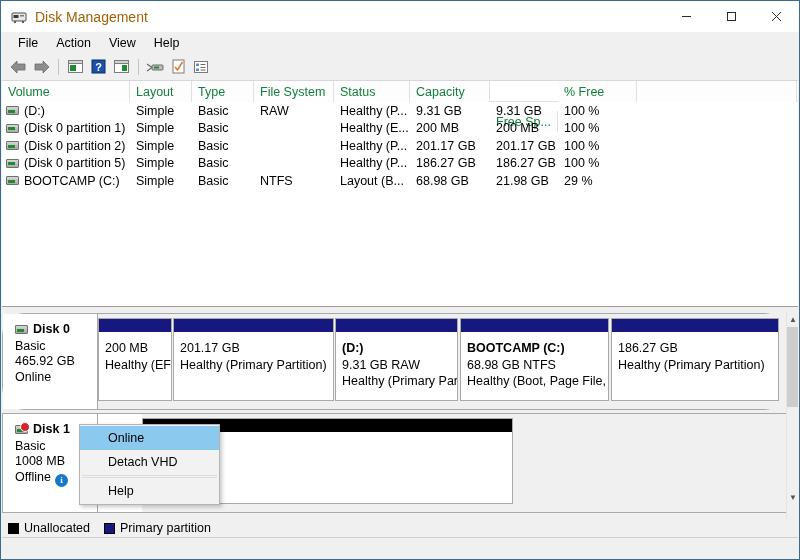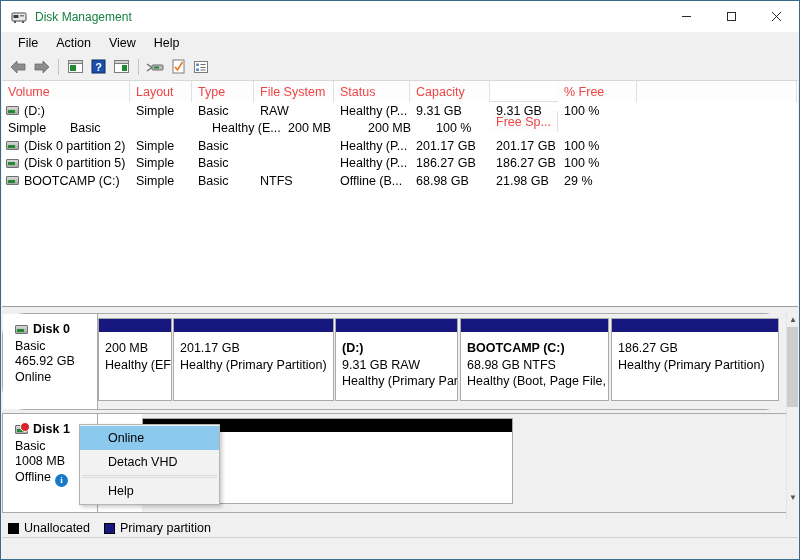--- a/index.html
+++ b/index.html
@@ -30,22 +30,22 @@
     align-items: center;
   }
   #title-icon {
     width: 16px; height: 16px;
     margin-left: 10px;
     position: relative;
     flex: none;
   }
   #title-text {
     margin-left: 8px;
-    font-size: 12px;
-    color: #15803d;
+    font-size: 14px;
+    color: #a16207;
   }
   .winbtns {
     position: absolute;
     right: 0; top: 0;
     height: 31px;
     display: flex;
   }
   .winbtn {
     width: 45px; height: 31px;
     display: flex;
@@ -113,21 +113,21 @@
     border-bottom: 1px solid #e0e0e0;
     box-sizing: border-box;
   }
   .colh {
     box-sizing: border-box;
     border-right: 1px solid #e0e0e0;
     padding-left: 6px;
     display: flex;
     align-items: center;
     font-size: 12.5px;
-    color: #ef4444;
+    color: #15803d;
     height: 21px;
     background: #fdfdfd;
   }
   .row {
     display: flex;
     height: 17.5px;
     align-items: center;
   }
   .cell {
     box-sizing: border-box;
@@ -480,20 +480,24 @@
           </div>
           <div class="cell" style="width: 62px;">Simple</div>
           <div class="cell" style="width: 62px;">Basic</div>
           <div class="cell" style="width: 80px;">RAW</div>
           <div class="cell" style="width: 76px;">Healthy (P...</div>
           <div class="cell" style="width: 80px;">9.31 GB</div>
           <div class="cell" style="width: 68px;">9.31 GB</div>
           <div class="cell" style="width: 79px;">100 %</div>
         </div>
         <div class="row">
+          <div class="cell vol" style="width: 128px;">
+            <span class="drive-ico"></span>
+            <span>(Disk 0 partition 1)</span>
+          </div>
           <div class="cell" style="width: 62px;">Simple</div>
           <div class="cell" style="width: 62px;">Basic</div>
           <div class="cell" style="width: 80px;"></div>
           <div class="cell" style="width: 76px;">Healthy (E...</div>
           <div class="cell" style="width: 80px;">200 MB</div>
           <div class="cell" style="width: 68px;">200 MB</div>
           <div class="cell" style="width: 79px;">100 %</div>
         </div>
         <div class="row">
           <div class="cell vol" style="width: 128px;">
@@ -522,21 +526,21 @@
           <div class="cell" style="width: 79px;">100 %</div>
         </div>
         <div class="row">
           <div class="cell vol" style="width: 128px;">
             <span class="drive-ico"></span>
             <span>BOOTCAMP (C:)</span>
           </div>
           <div class="cell" style="width: 62px;">Simple</div>
           <div class="cell" style="width: 62px;">Basic</div>
           <div class="cell" style="width: 80px;">NTFS</div>
-          <div class="cell" style="width: 76px;">Offline (B...</div>
+          <div class="cell" style="width: 76px;">Layout (B...</div>
           <div class="cell" style="width: 80px;">68.98 GB</div>
           <div class="cell" style="width: 68px;">21.98 GB</div>
           <div class="cell" style="width: 79px;">29 %</div>
         </div>
       </div>
   </div>
 
   <div id="splitter"></div>
 
   <div id="graphic-pane">

